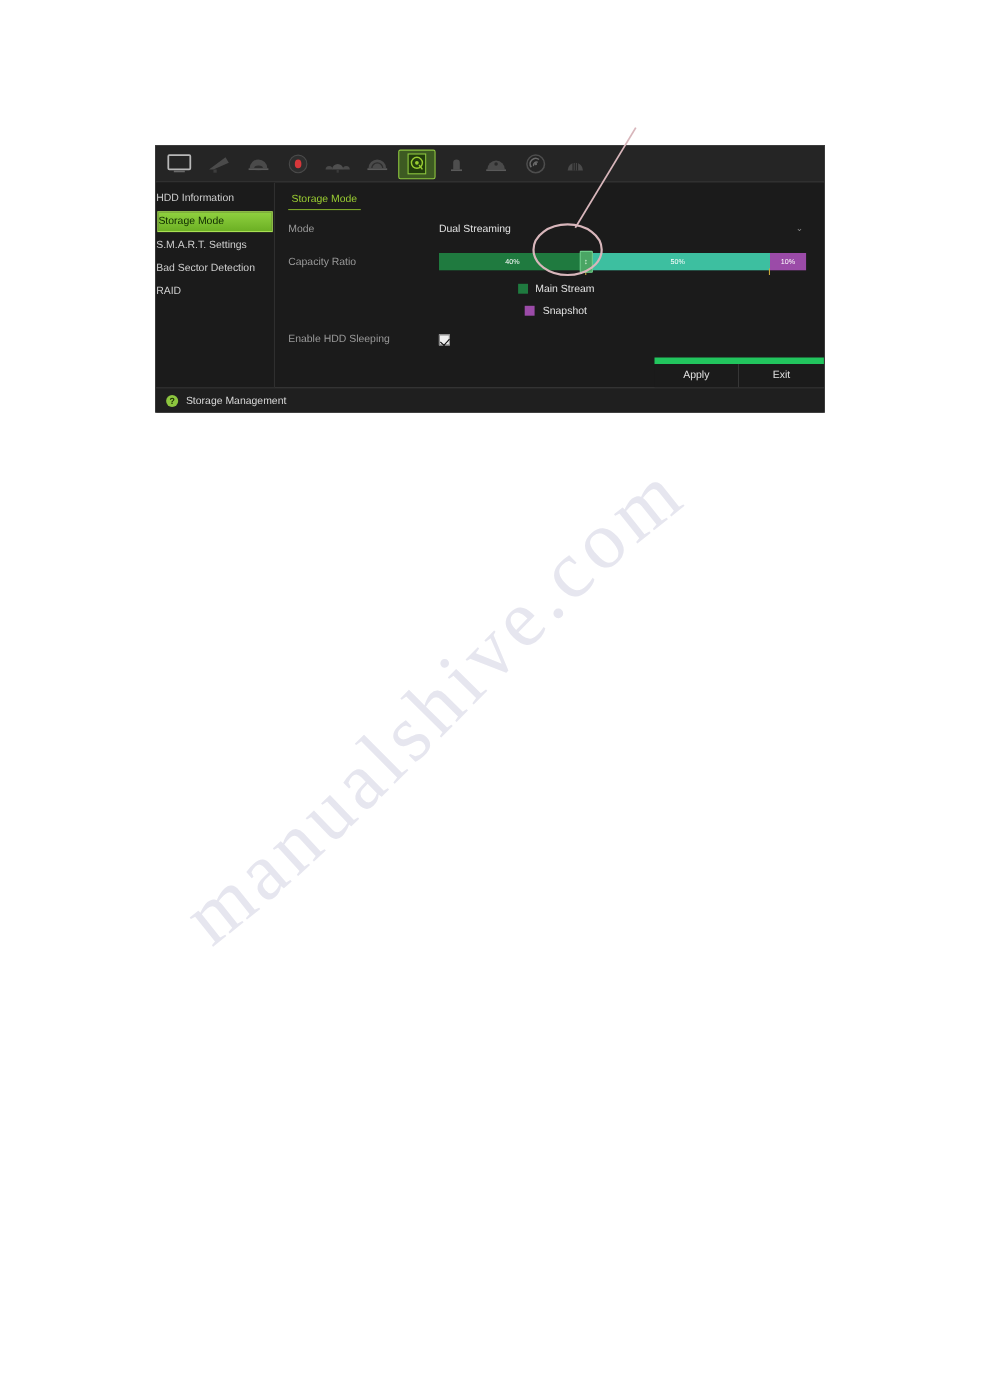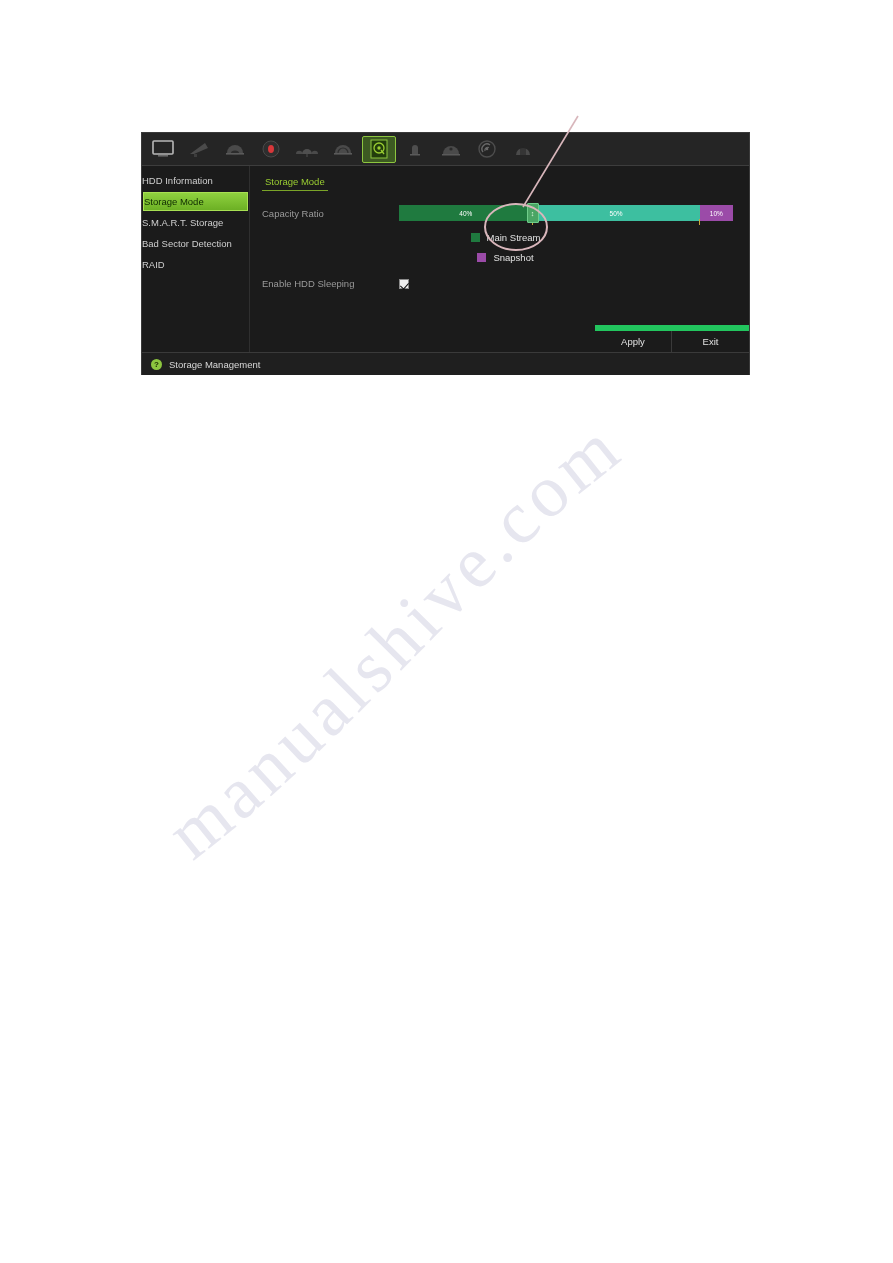--- a/index.html
+++ b/index.html
@@ -361,31 +361,38 @@
             <path d="M10 9 L10 16 M12 7 L12 16 M14 9 L14 16" stroke="#252525" stroke-width="1.1"></path>
           </svg>
       </div>
     </div>
 
     <div class="nvr-body">
 
       <div class="nvr-side">
         <div class="side-item"><span>HDD Information</span></div>
         <div class="side-item selected"><span>Storage Mode</span></div>
-        <div class="side-item"><span>S.M.A.R.T. Storage</span></div>
+        <div class="side-item"><span>S.M.A.R.T. Settings</span></div>
         <div class="side-item"><span>Bad Sector Detection</span></div>
         <div class="side-item"><span>RAID</span></div>
       </div>
 
       <div class="nvr-content">
 
         <div class="tab-row">
           <span class="tab-active">Storage Mode</span>
         </div>
 
+        <div class="form-row" style="margin-top:9px;">
+          <span class="form-label">Mode</span>
+          <div class="dropdown">
+            <span class="form-value">Dual Streaming</span>
+            <span class="chev">⌄</span>
+          </div>
+        </div>
 
         <div class="form-row" style="margin-top:14px;">
           <span class="form-label">Capacity Ratio</span>
           <div class="cap-wrap">
             <div class="cap-bar">
               <div class="cap-seg" id="seg0" style="width: 40%; background: rgb(31, 122, 63);">
                   <span>40%</span>
                 </div>
               <div class="cap-seg" id="seg1" style="width: 50%; background: rgb(61, 191, 160);">
                   <span>50%</span>

